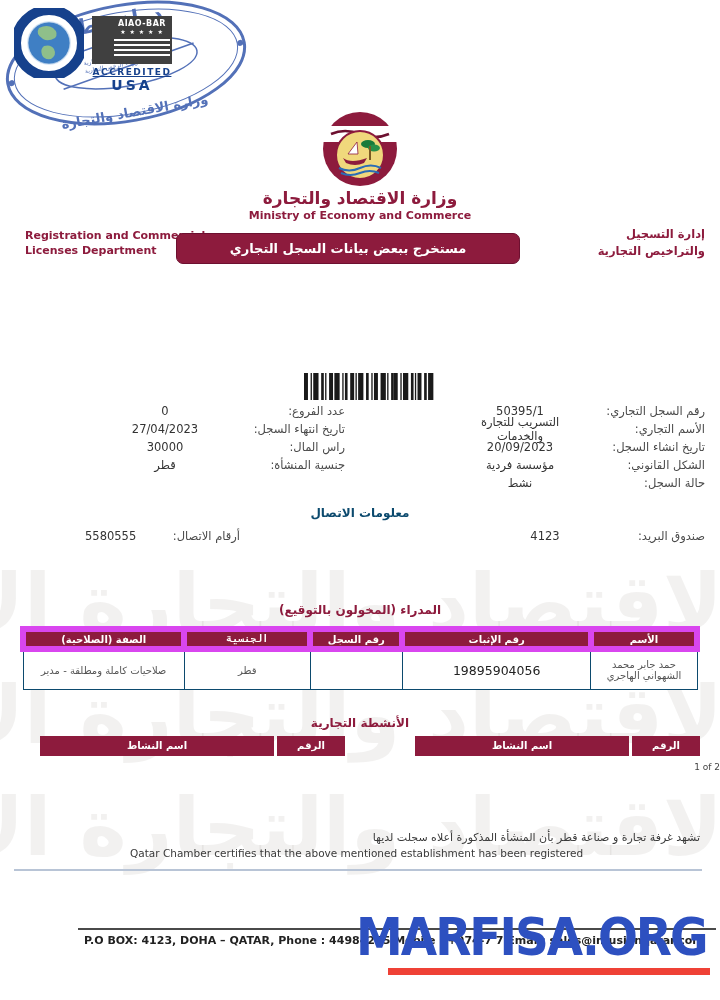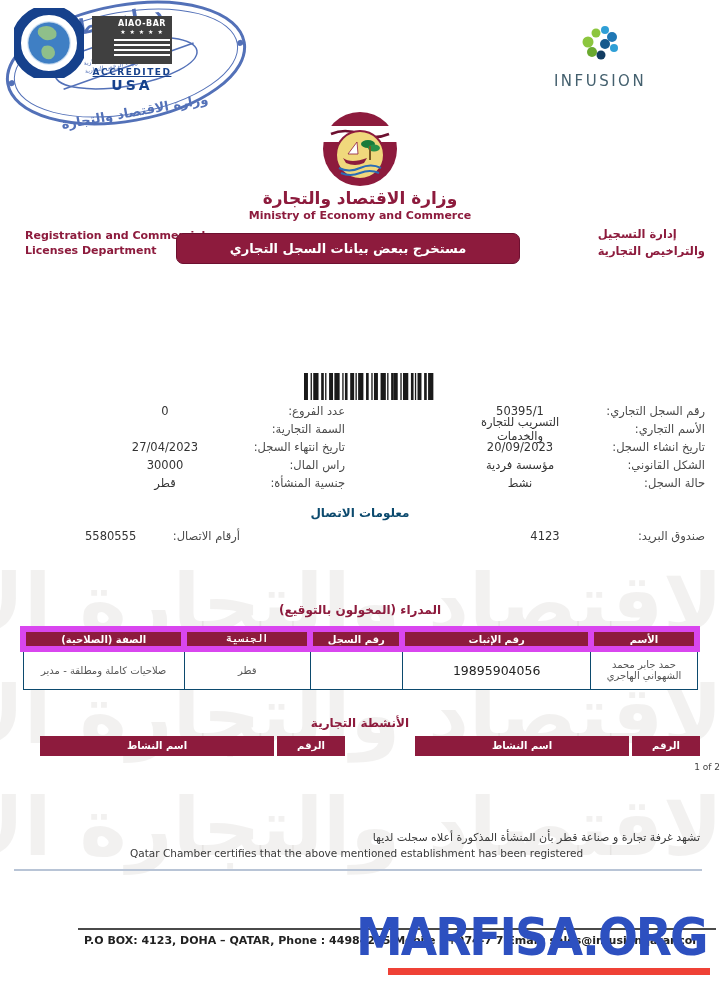--- a/index.html
+++ b/index.html
@@ -25,21 +25,21 @@
   .aiao-usa { font-size:14px; font-weight:bold; color:#16418c; letter-spacing:3px; }
   .infusion-logo { left:540px; top:22px; width:120px; text-align:center; }
   .infusion-label { font-size:15px; color:#44606e; letter-spacing:2.5px; margin-top:2px; }
 
   
   .emblem { left:321px; top:110px; }
   .ministry-ar { left:0; right:0; top:188px; text-align:center; font-size:17px; font-weight:bold; color:#8d1b3d; direction:rtl; }
   .ministry-en { left:0; right:0; top:209px; text-align:center; font-size:11px; font-weight:bold; color:#8d1b3d; }
 
   .dept-en { left:25px; top:228px; font-size:11px; font-weight:bold; color:#8d1b3d; line-height:1.4; }
-  .dept-ar { right:15px; top:226px; font-size:11.5px; font-weight:bold; color:#8d1b3d; text-align:left; direction:rtl; line-height:1.45; }
+  .dept-ar { right:15px; top:226px; font-size:11.5px; font-weight:bold; color:#8d1b3d; text-align:right; direction:rtl; line-height:1.45; }
   .banner { left:176px; top:233px; width:344px; height:31px; background:#8d1b3d; border:1px solid #6d1030;
             border-radius:7px; color:#fff; font-size:13px; font-weight:bold; text-align:center; line-height:29px; direction:rtl; }
 
   
   .barcode { left:304px; top:373px; }
 
   
   .registry { left:0; top:402px; width:720px; display:flex; }
   .half { width:360px; padding:0 15px; }
   .field { display:flex; height:18px; font-size:11.5px; align-items:center; }
@@ -129,33 +129,20 @@
         <div class="aiao-stripe"></div>
         <div class="aiao-stripe"></div>
         <div class="aiao-stripe"></div>
         <div class="aiao-stripe"></div>
       </div>
     </div>
     <div class="aiao-accredited">ACCREDITED</div>
     <div class="aiao-usa">USA</div>
   </div>
 
-  <div class="layer infusion-logo">
-    <svg width="52" height="44" viewBox="0 0 52 44">
-      <circle cx="14" cy="20" r="5.5" fill="#8cc63e"></circle>
-      <circle cx="22" cy="11" r="4.5" fill="#8cc63e"></circle>
-      <circle cx="18" cy="30" r="5" fill="#6aa92f"></circle>
-      <circle cx="31" cy="8" r="4" fill="#2f9fd6"></circle>
-      <circle cx="38" cy="15" r="5" fill="#1f77b4"></circle>
-      <circle cx="31" cy="22" r="5" fill="#16598c"></circle>
-      <circle cx="27" cy="33" r="4.5" fill="#123c61"></circle>
-      <circle cx="40" cy="26" r="4" fill="#2f9fd6"></circle>
-    </svg>
-    <div class="infusion-label">INFUSION</div>
-  </div>
 
   <div class="layer emblem">
     <svg width="78" height="78" viewBox="0 0 78 78">
       <circle cx="39" cy="39" r="37" fill="#8d1b3d"></circle>
       <rect x="2" y="16" width="74" height="16" fill="#ffffff"></rect>
       <path d="M10 24 q14 -6 29 0 q15 6 29 0" stroke="#6d1030" stroke-width="2.5" fill="none"></path>
       <circle cx="39" cy="45" r="24" fill="#f0d87c"></circle>
       <circle cx="39" cy="45" r="24" fill="none" stroke="#8d1b3d" stroke-width="2"></circle>
       <ellipse cx="47" cy="34" rx="7" ry="4" fill="#1a7a3a"></ellipse>
       <ellipse cx="53" cy="38" rx="6" ry="3.5" fill="#2a8f48"></ellipse>
@@ -213,24 +200,20 @@
     </svg>
   </div>
 
   <div class="layer registry">
     <div class="half half-left">
       <div class="field">
         <div class="f-value">0</div>
         <div class="f-label">عدد الفروع:</div>
       </div>
       <div class="field">
-        <div class="f-value"></div>
-        <div class="f-label">السمة التجارية:</div>
-      </div>
-      <div class="field">
         <div class="f-value">27/04/2023</div>
         <div class="f-label">تاريخ انتهاء السجل:</div>
       </div>
       <div class="field">
         <div class="f-value">30000</div>
         <div class="f-label">راس المال:</div>
       </div>
       <div class="field">
         <div class="f-value">قطر</div>
         <div class="f-label">جنسية المنشأة:</div>

